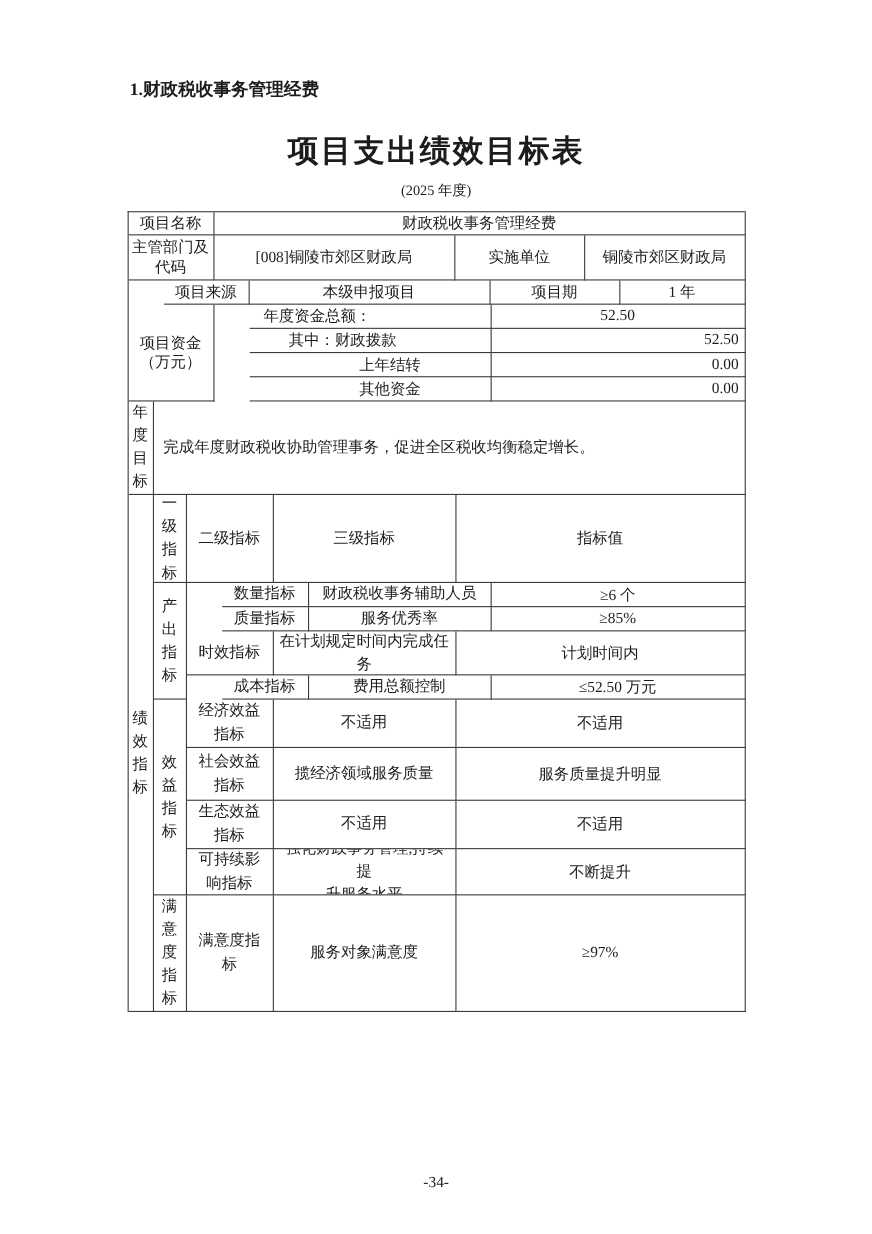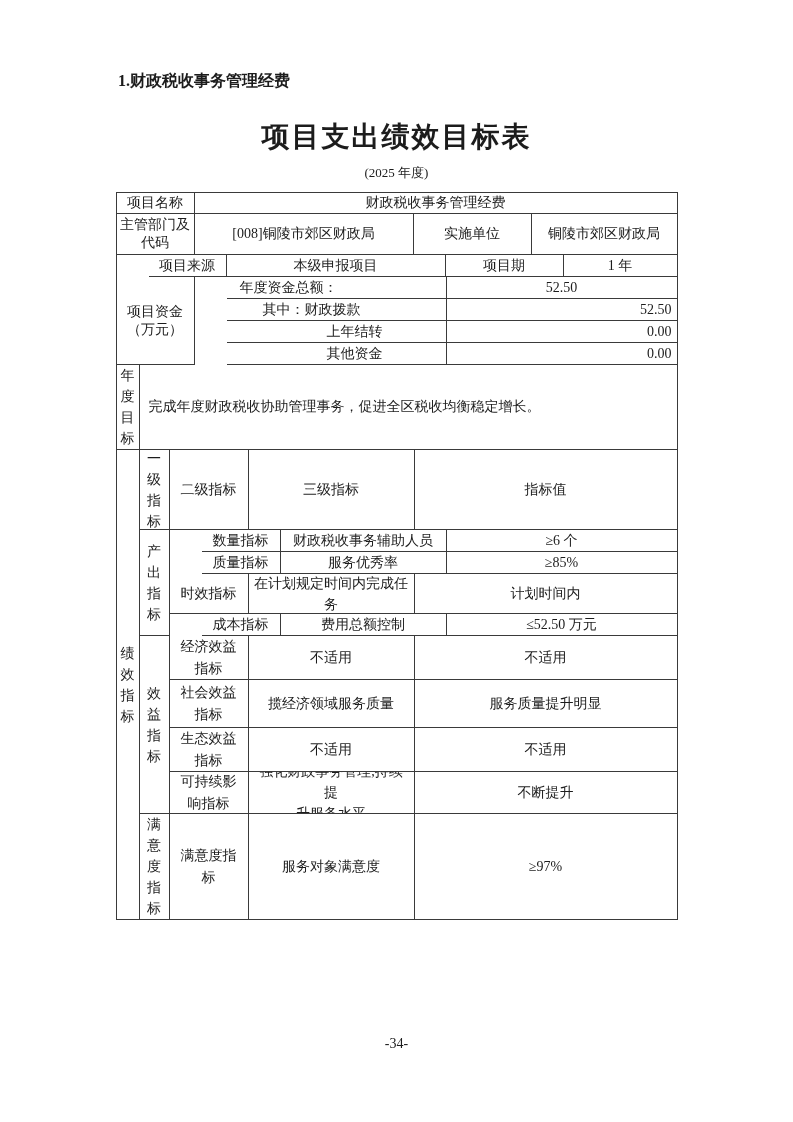--- a/index.html
+++ b/index.html
@@ -71,21 +71,21 @@
   .fval-r { justify-content: flex-end; padding-right: 5px; }
   .goal-text {
     display: flex; align-items: center;
     padding-left: 9px; padding-right: 14px;
     text-align: left;
   }
   .l3cell { padding: 0 4px; line-height: 1.5; }
   .l2cell { line-height: 1.55; }
   .page-number {
     position: absolute;
-    top: 1036px; left: 0; right: 0;
+    top: 1068px; left: 0; right: 0;
     text-align: center;
     font-size: 14px;
   }
 </style>
 </head>
 <body>
 
 <div class="page">
 
   <div class="heading">1.财政税收事务管理经费</div>

